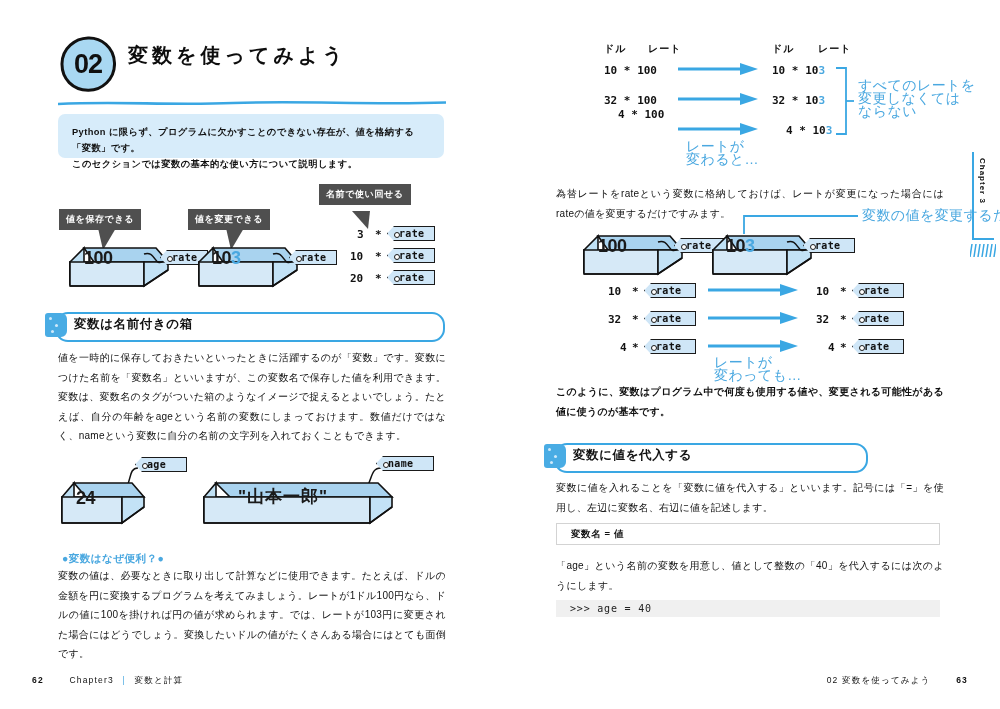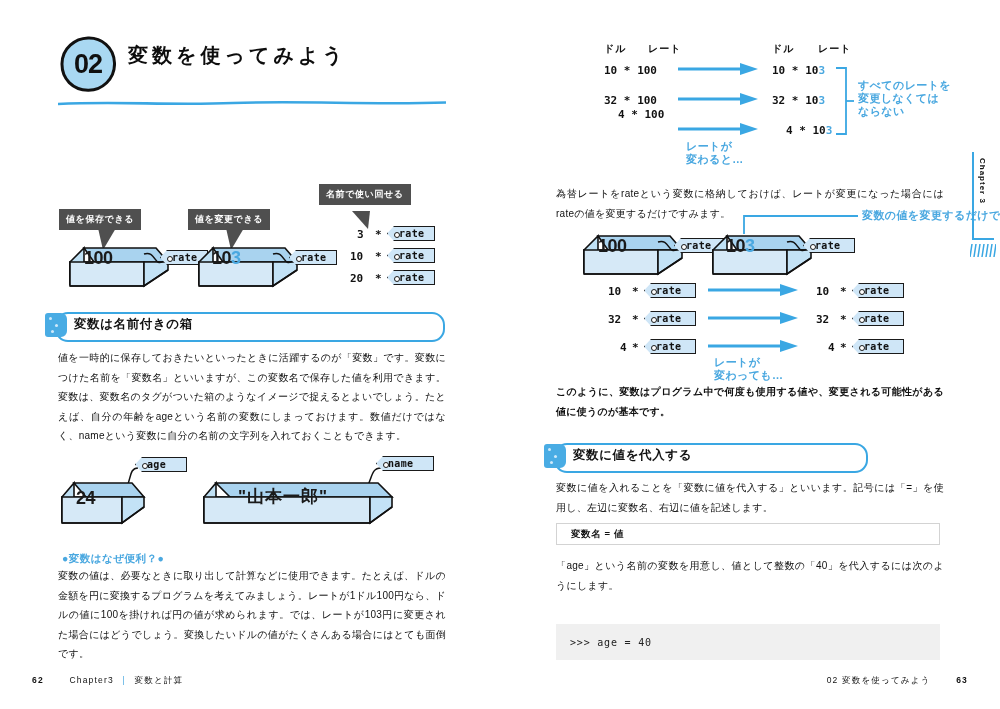--- a/index.html
+++ b/index.html
@@ -48,21 +48,21 @@
       font-family:"DejaVu Sans Mono","Liberation Mono",monospace;
       font-size:10px;font-weight:bold;letter-spacing:.3px;
       clip-path:polygon(0 50%,7px 0,100% 0,100% 100%,7px 100%);}
   .tag .hole{position:absolute;left:6px;top:5px;width:4px;height:4px;
       border:1.2px solid #1a1a1a;border-radius:50%;background:#fff;}
 
   
   .expr{position:absolute;font-family:"DejaVu Sans Mono","Liberation Mono",monospace;
       font-size:11px;font-weight:bold;color:#111;white-space:nowrap;}
   .expr .blue{color:#4aa8e0;}
-  .bluetext{position:absolute;color:#4aa8e0;font-size:11px;font-weight:bold;
+  .bluetext{position:absolute;color:#4aa8e0;font-size:14px;font-weight:normal;
       line-height:13px;letter-spacing:.4px;white-space:nowrap;}
   .colhead{position:absolute;font-family:"DejaVu Sans Mono","Liberation Mono",monospace;
       font-size:10px;font-weight:bold;color:#111;letter-spacing:1px;}
 
   
   .hbar{position:absolute;height:26px;box-sizing:border-box;}
   .hbar .frame{position:absolute;left:10px;top:0;right:0;height:26px;
       border:2px solid #3aa7e3;border-radius:13px;background:#fff;}
   .hbar .brush{position:absolute;left:0;top:1px;width:22px;height:24px;
       background:#49ace4;border-radius:3px 6px 6px 3px;}
@@ -115,20 +115,24 @@
         </svg>
         <span>02</span>
       </div>
       <div class="sec-title">変数を使ってみよう</div>
     </div>
 
     <svg class="sec-rule" viewBox="0 0 388 6" preserveAspectRatio="none">
       <path d="M0 4 C60 1 110 5.5 175 3 C245 0.5 310 5 388 2.5" stroke="#3aa7e3" stroke-width="2.6" fill="none"></path>
     </svg>
 
+    <div class="intro">
+      <p>Python に限らず、プログラムに欠かすことのできない存在が、値を格納する「変数」です。</p>
+      <p>このセクションでは変数の基本的な使い方について説明します。</p>
+    </div>
 
     <div class="diagram" style="left:0;top:0;width:500px;height:709px;">
 
       <div class="callout" style="left:59px;top:209px;">値を保存できる</div>
       <svg style="position:absolute;left:96px;top:228px;" width="26" height="26">
         <path d="M2 0 L20 0 L7 22 Z" fill="#4f4f4f"></path>
       </svg>
 
       <div class="callout" style="left:188px;top:209px;">値を変更できる</div>
       <svg style="position:absolute;left:224px;top:228px;" width="26" height="26">
@@ -407,21 +411,21 @@
     </div>
 
     <div class="body ind" style="left:56px;top:478px;width:388px;">変数に値を入れることを「変数に値を代入する」といいます。記号には「=」を使用し、左辺に変数名、右辺に値を記述します。</div>
 
     <div class="syntax" style="left:56px;top:523px;width:384px;height:22px;">
       <span>変数名 = 値</span>
     </div>
 
     <div class="body ind" style="left:56px;top:556px;width:388px;">「age」という名前の変数を用意し、値として整数の「40」を代入するには次のようにします。</div>
 
-    <div class="codeblk" style="left:56px;top:600px;width:384px;height:36px;margin-top:24px;">
+    <div class="codeblk" style="left:56px;top:600px;width:384px;height:17px;">
       <span>&gt;&gt;&gt; age = 40</span>
     </div>
 
     <div class="chaptab">
       <div class="line"></div>
       <div class="line2"></div>
       <div class="lbl">Chapter 3</div>
       <svg class="hatch" viewBox="0 0 26 14">
         <path d="M2 0 L0 13 M6 0 L4 13 M10 0 L8 13 M14 0 L12 13 M18 0 L16 13 M22 0 L20 13 M26 0 L24 13" stroke="#3aa7e3" stroke-width="1.5" fill="none"></path>
       </svg>

